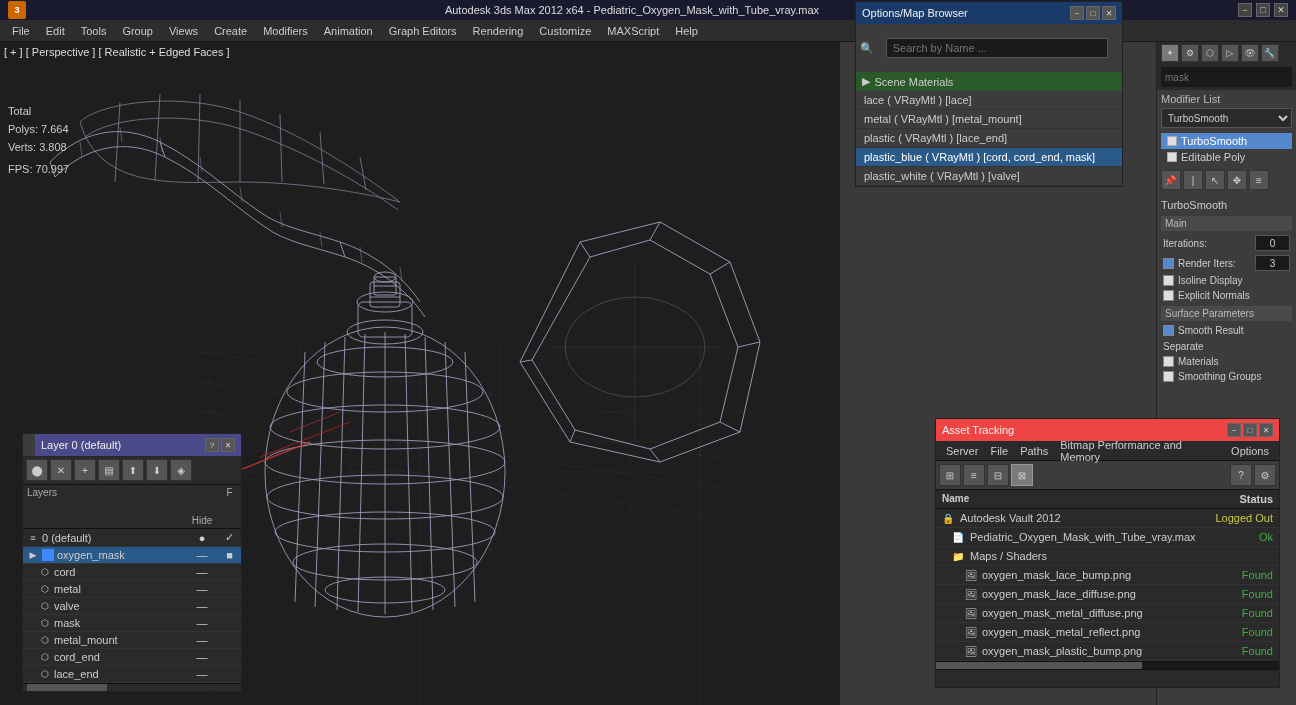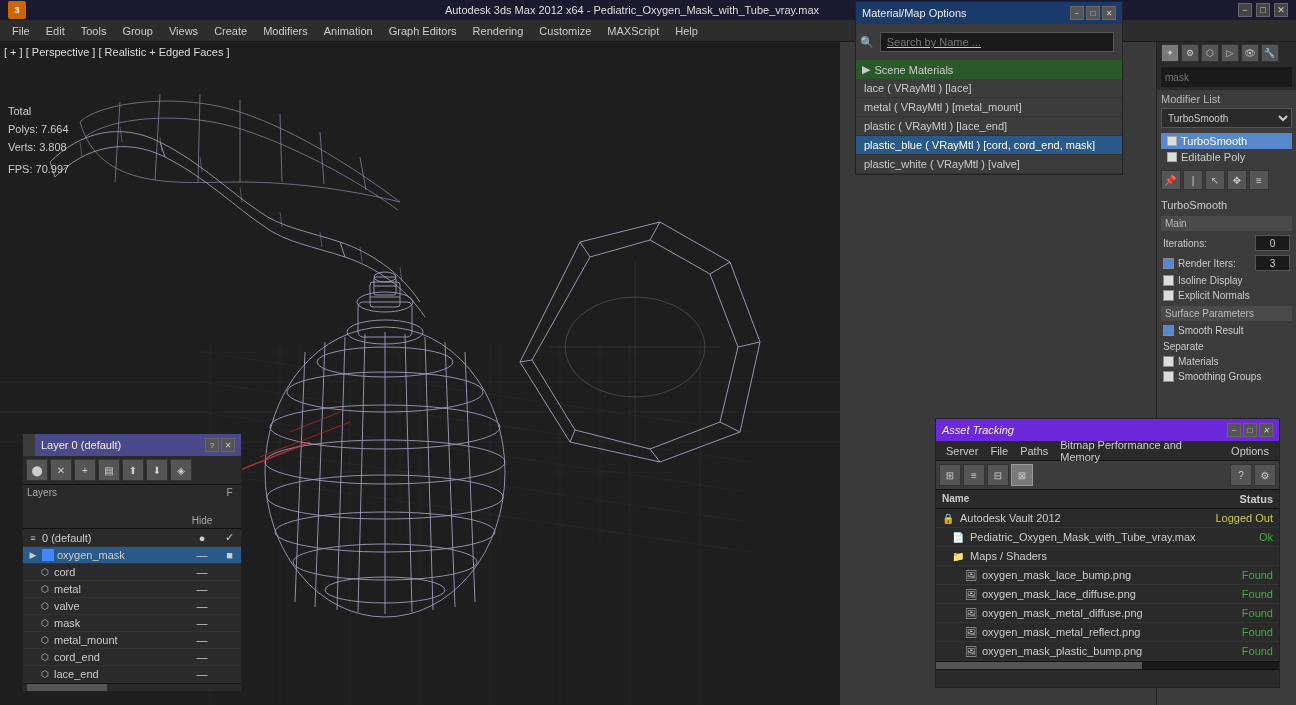--- a/index.html
+++ b/index.html
@@ -233,28 +233,27 @@
     #mat-browser-titlebar .win-controls { display: flex; gap: 2px; }
     #mat-browser-titlebar .win-btn {
       width: 14px; height: 14px;
       border: 1px solid #666;
       background: #555;
       display: flex; align-items: center; justify-content: center;
       font-size: 8px; cursor: pointer; color: #ccc;
     }
     #mat-search {
       width: calc(100% - 8px);
-      margin: 4px;
+      margin: 10px;
       padding: 2px 6px;
       background: #1a1a1a;
       color: #ccc;
       border: 1px solid #555;
       height: 20px;
       font-size: 11px;
-      text-decoration: underline;
     }
     .mat-section-header {
       background: #2a5a2a;
       color: #ccc;
       padding: 3px 6px;
       font-size: 11px;
       cursor: pointer;
       display: flex;
       align-items: center;
       gap: 4px;
@@ -357,29 +356,28 @@
     #asset-window {
       position: absolute;
       top: 418px;
       left: 935px;
       width: 345px;
       background: #3c3c3c;
       border: 1px solid #222;
       z-index: 20;
     }
     #asset-titlebar {
-      background: #6d28d9;
+      background: #ef4444;
       height: 22px;
       display: flex;
       align-items: center;
       justify-content: space-between;
       padding: 0 6px;
       color: #eee;
       font-size: 11px;
-      font-style: italic;
     }
     #asset-titlebar .win-controls { display: flex; gap: 2px; }
     #asset-titlebar .win-btn {
       width: 14px; height: 14px;
       border: 1px solid #666;
       background: #555;
       display: flex; align-items: center; justify-content: center;
       font-size: 8px; cursor: pointer; color: #ccc;
     }
     #asset-menubar {
@@ -706,21 +704,21 @@
     </div>
     <div class="ts-checkbox-row">
       <div class="ts-cb"></div>
       <span>Smoothing Groups</span>
     </div>
   </div>
 </div>
 
 <div id="mat-browser">
   <div id="mat-browser-titlebar">
-    <span>Material/Map Options</span>
+    <span>Options/Map Browser</span>
     <div class="win-controls">
       <div class="win-btn">−</div>
       <div class="win-btn">□</div>
       <div class="win-btn">✕</div>
     </div>
   </div>
   <div style="position:relative;">
     <div style="display:flex;align-items:center;padding:4px;gap:2px;">
       <span style="font-size:11px;color:#aaa;">🔍</span>
       <input id="mat-search" type="text" style="flex: 1 1 0%; padding: 2px 6px; background: rgb(26, 26, 26); color: rgb(204, 204, 204); border: 1px solid rgb(85, 85, 85); height: 20px; font-size: 11px;" placeholder="Search by Name ...">

